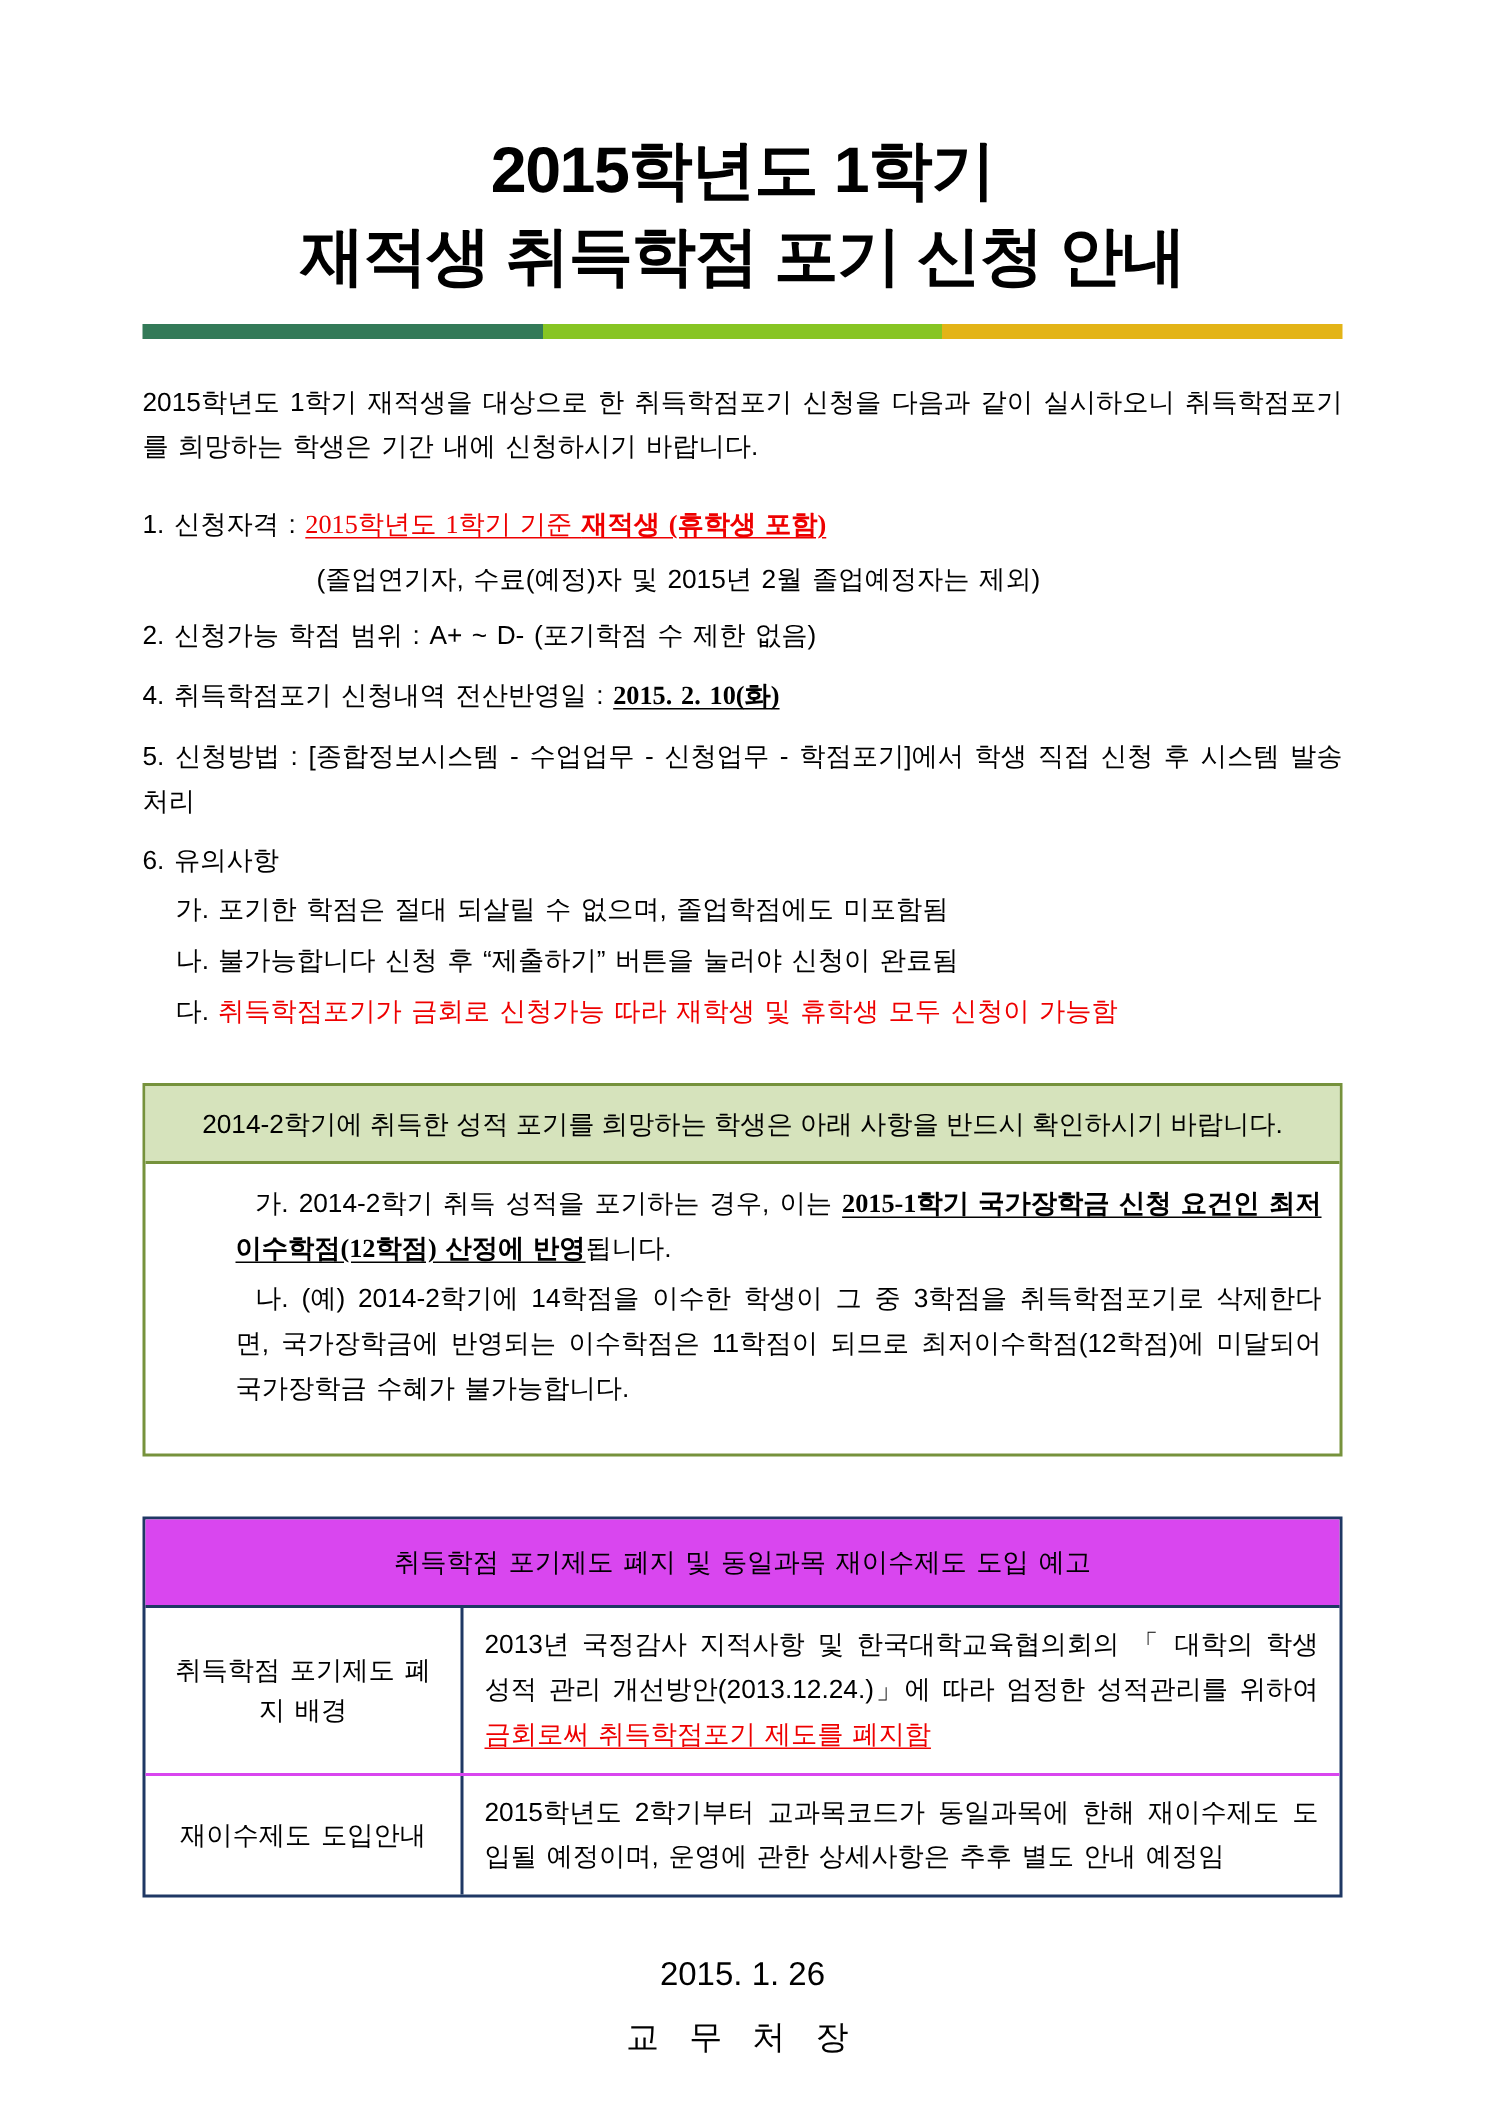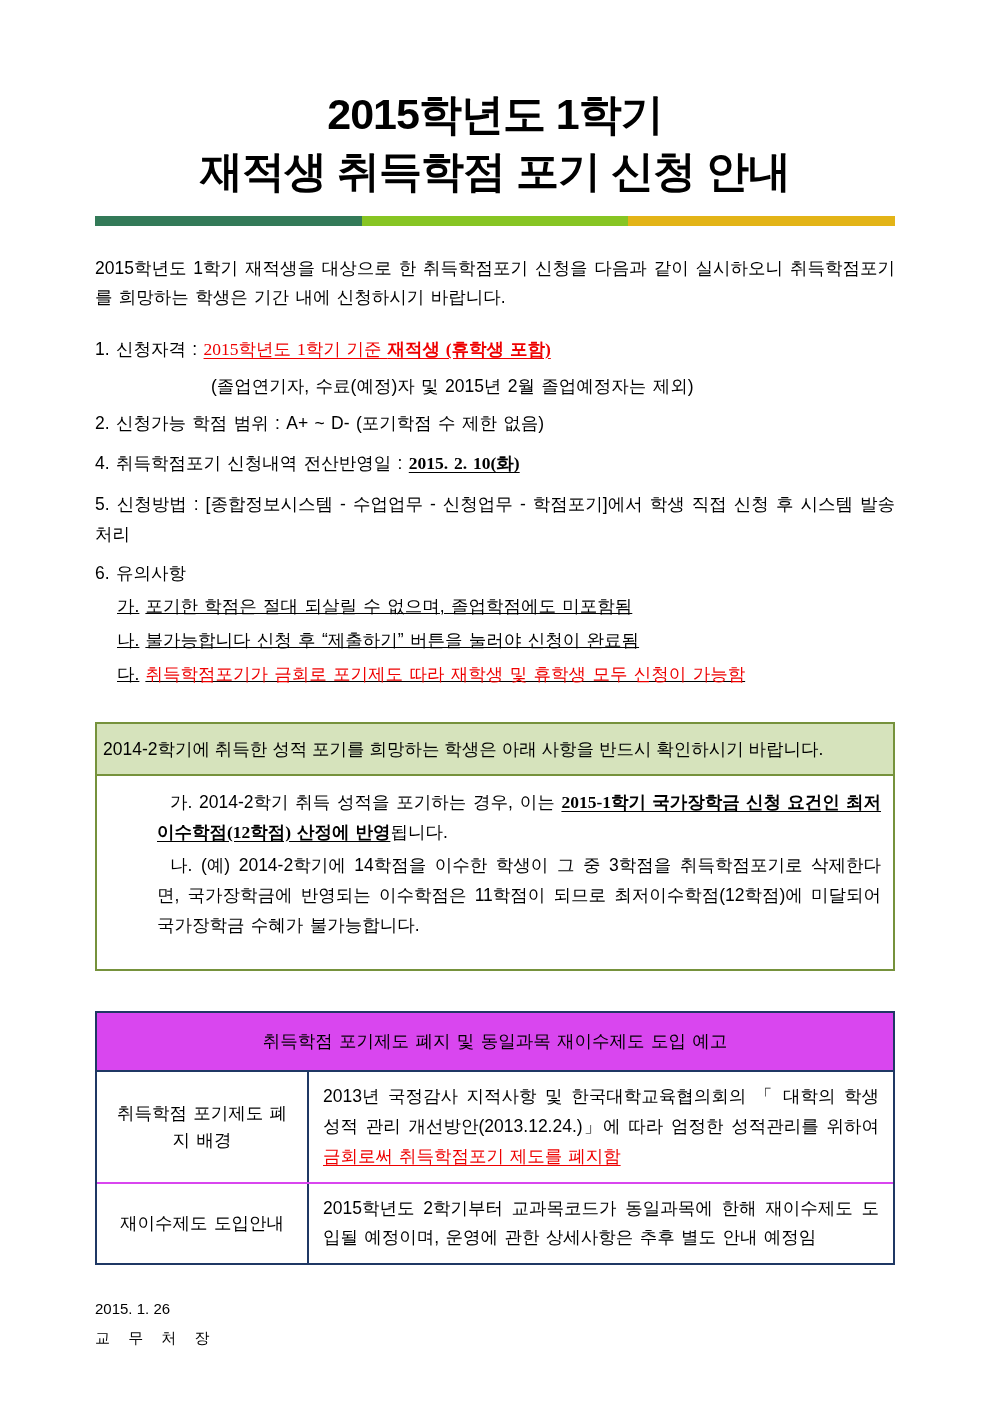--- a/index.html
+++ b/index.html
@@ -13,53 +13,53 @@
   
   .title { text-align:center; font-weight:800; font-size:43px; line-height:1.32; letter-spacing:-1px; }
   .divider { display:flex; height:10px; margin-top:16px; }
   .divider .seg { flex:1 1 0; }
 
   
   .bodytext { font-size:17.5px; line-height:1.7; word-spacing:1.5px; }
   .intro { margin-top:28px; text-align:justify; }
   .item { margin-top:7px; }
   .item-note { padding-left:116px; }
-  .sub-note { padding-left:22px; margin-top:4px;text-decoration:underline; }
+  .sub-note { padding-left:22px; margin-top:4px; }
   .sub-note .lbl { margin-right:6px; }
 
   .red { color:#ee0000; }
   .b { font-weight:700; }
   .u { text-decoration:underline; text-underline-offset:3px;font-family:Liberation Serif, serif; }
 
   
   .green-box { margin-top:32px; border:2px solid #76923c; }
   .green-box-header {
     background:#d6e3bc; border-bottom:2px solid #76923c;
-    padding:12px 6px; font-size:17.5px; line-height:1.5;
+    text-align:center; padding:12px 6px; font-size:17.5px; line-height:1.5;
   }
   .green-box-body { padding:8px 12px 28px 12px; text-align:justify;margin-left:48px; }
   .green-box-body p { margin:4px 0 0 0; text-indent:13px; }
 
   
   .notice-table { margin-top:40px; border:2px solid #1f3864; }
   .nt-header {
     background:#d946ef; border-bottom:2px solid #1f3864;
     text-align:center; padding:14px 6px; font-size:17.5px;
   }
   .nt-row { display:flex; border-bottom:2px solid #d946ef; }
   .nt-row:last-child { border-bottom:none;border-radius:28px; }
   .nt-label {
     flex:0 0 182px; display:flex; align-items:center; justify-content:center;
     text-align:center; border-right:2px solid #1f3864; padding:10px 14px;
     line-height:1.55;
   }
   .nt-content { flex:1 1 auto; padding:10px 14px; text-align:justify; }
 
   
-  .footer { text-align:left; margin-top:30px; font-size:15px; line-height:1.9; }
+  .footer { text-align:center; margin-top:30px; font-size:22px; line-height:1.9; }
   .footer .signer { letter-spacing:7px; }
 </style>
 </head>
 <body>
 
 <div class="page">
 
   <div class="title">
     <div>2015학년도 1학기</div>
     <div>재적생 취득학점 포기 신청 안내</div>
@@ -89,21 +89,21 @@
 
   <div class="bodytext item" style="margin-top:9px;">6. 유의사항</div>
 
   <div class="bodytext sub-note">
     <span class="lbl">가.</span><span>포기한 학점은 절대 되살릴 수 없으며, 졸업학점에도 미포함됨</span>
   </div>
   <div class="bodytext sub-note">
     <span class="lbl">나.</span><span>불가능합니다 신청 후 “제출하기” 버튼을 눌러야 신청이 완료됨</span>
   </div>
   <div class="bodytext sub-note">
-    <span class="lbl">다.</span><span class="red">취득학점포기가 금회로 포기제도 따라 재학생 및 휴학생 모두 신청이 가능함</span>
+    <span class="lbl">다.</span><span class="red">취득학점포기가 금회로 신청가능 따라 재학생 및 휴학생 모두 신청이 가능함</span>
   </div>
 
   <div class="green-box">
     <div class="green-box-header">2014-2학기에 취득한 성적 포기를 희망하는 학생은 아래 사항을 반드시 확인하시기 바랍니다.</div>
     <div class="green-box-body bodytext">
       <p>
         <span>가. 2014-2학기 취득 성적을 포기하는 경우, 이는 </span><span class="b u">2015-1학기 국가장학금 신청 요건인 최저이수학점(12학점) 산정에 반영</span><span>됩니다.</span>
       </p>
       <p>나. (예) 2014-2학기에 14학점을 이수한 학생이 그 중 3학점을 취득학점포기로 삭제한다면, 국가장학금에 반영되는 이수학점은 11학점이 되므로 최저이수학점(12학점)에 미달되어 국가장학금 수혜가 불가능합니다.</p>
     </div>

